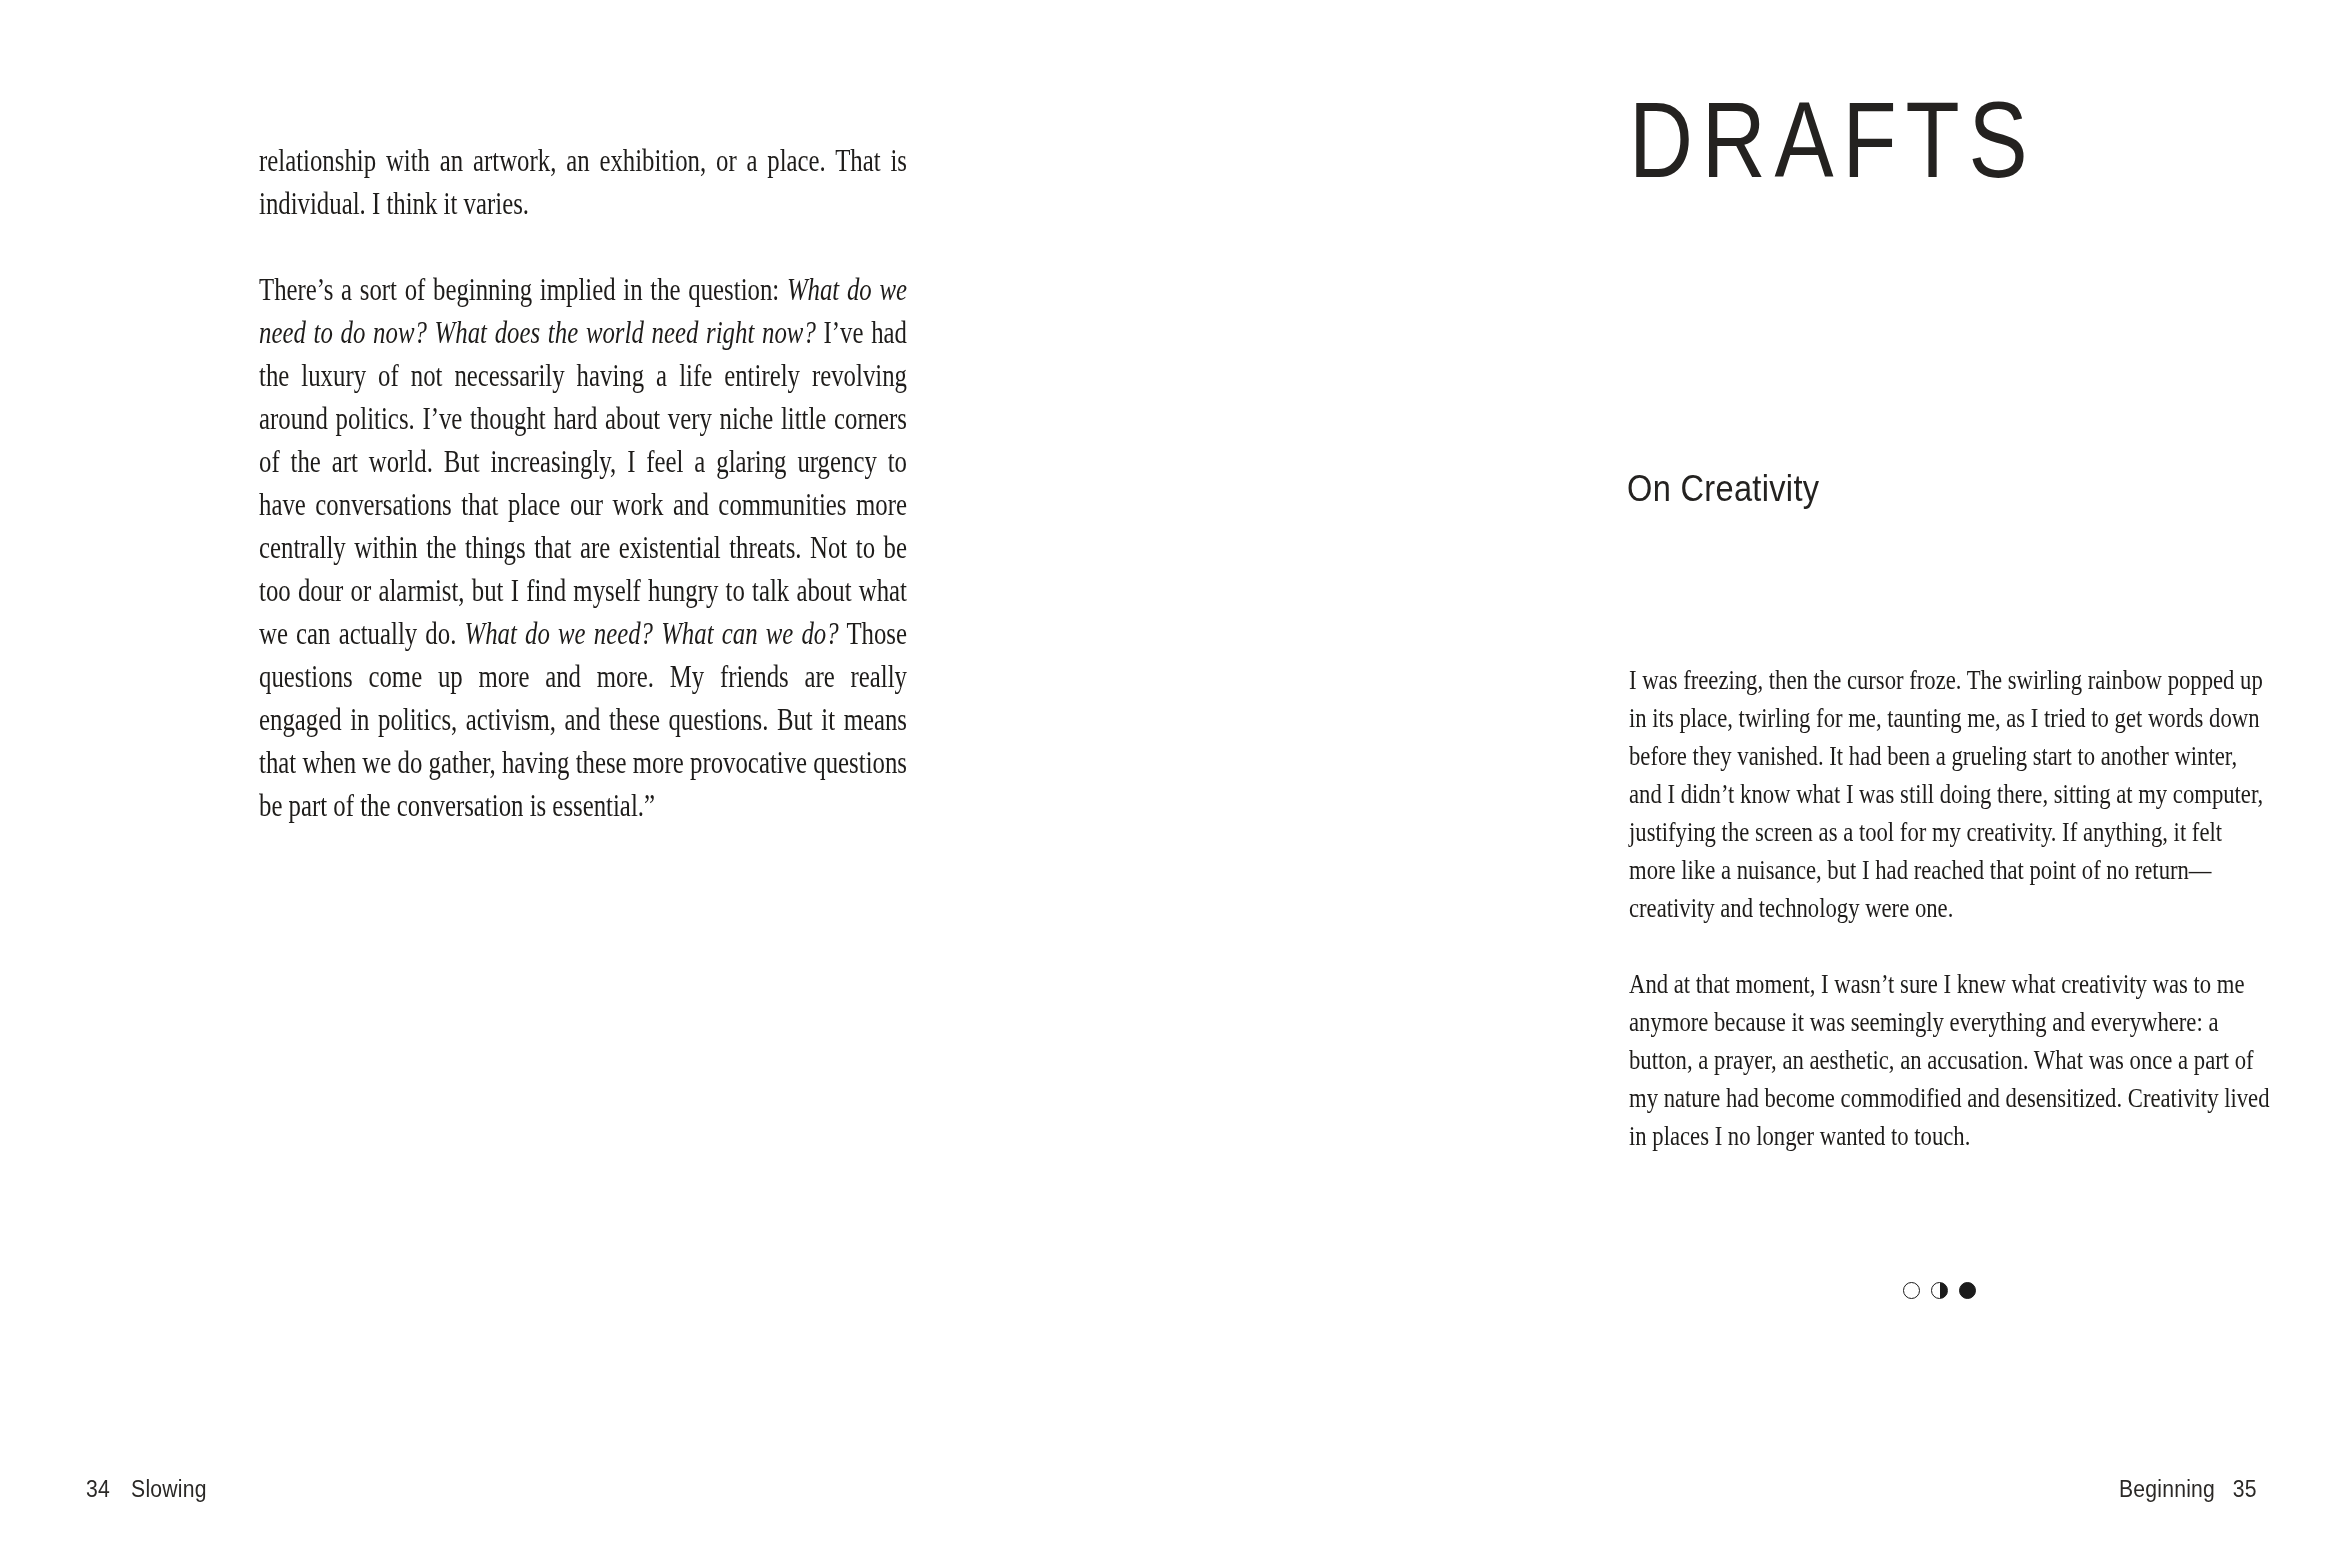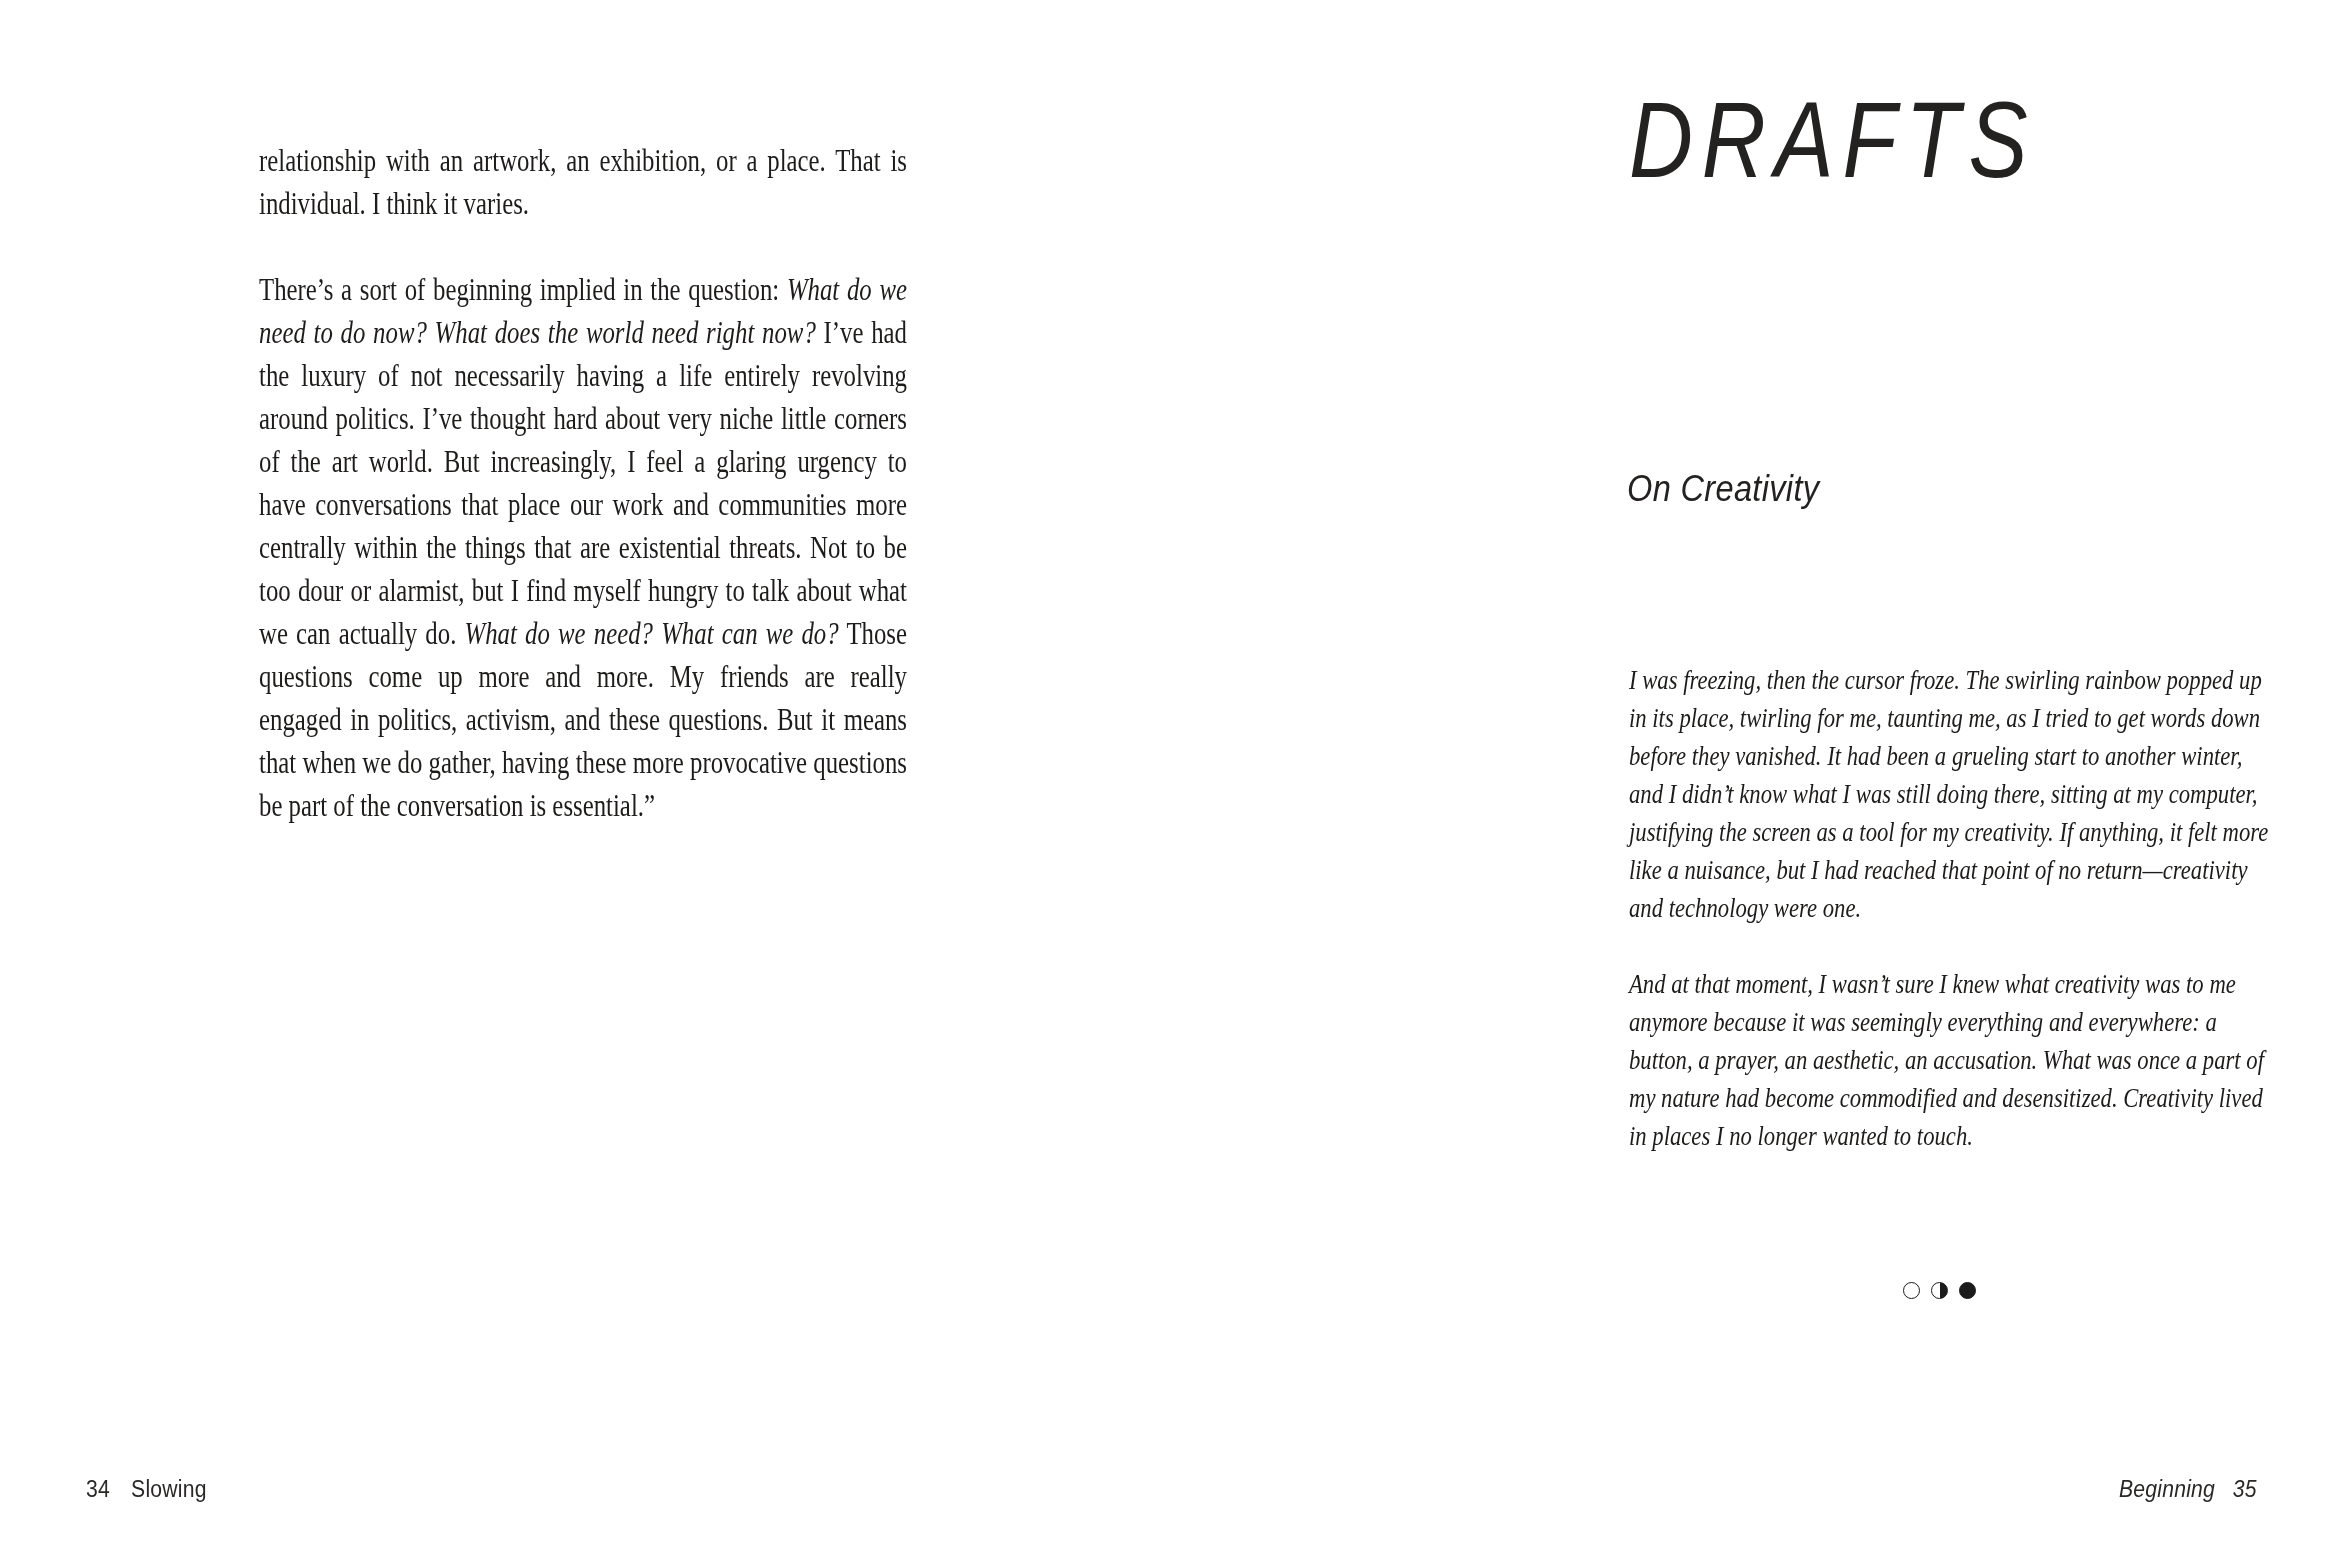--- a/index.html
+++ b/index.html
@@ -6,21 +6,21 @@
     --ink:#1e1c1a;
     --bg:#ffffff;
   }
   *{margin:0;padding:0;box-sizing:border-box;}
   html,body{background:var(--bg);}
   body{width:2342px;height:1564px;position:relative;overflow:hidden;
        font-family:"Liberation Serif", serif;color:var(--ink);}
   .spread{position:absolute;left:0;top:0;width:2342px;height:1564px;background:var(--bg);}
   .page{position:absolute;top:0;height:1564px;}
   .page.left{left:0;width:1171px;}
-  .page.right{left:1171px;width:1171px;font-style:italic;}
+  .page.right{left:1171px;width:1171px;}
 
   
   .body{position:absolute;color:var(--ink);}
   .serif-left{
     left:259px;top:139px;width:810px;
     transform:scaleX(0.80);transform-origin:left top;
     font-family:"Liberation Serif", serif;
     font-size:31px;line-height:43px;
     text-align:justify;
   }

